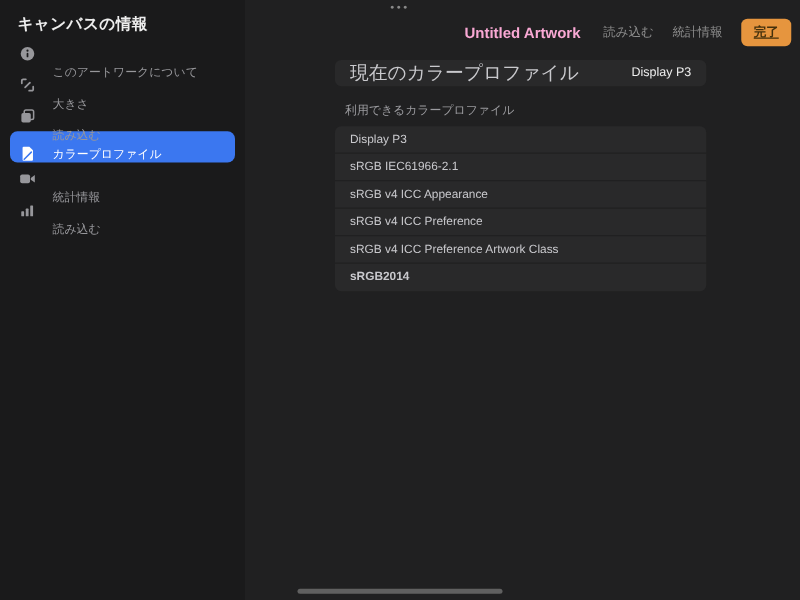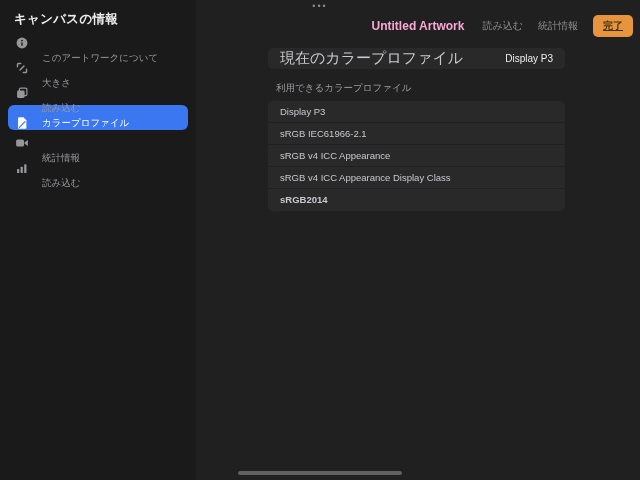--- a/index.html
+++ b/index.html
@@ -151,19 +151,20 @@
     <span class="row-label">現在のカラープロファイル</span>
     <span class="row-value">Display P3</span>
   </div>
 
   <div class="section-header">利用できるカラープロファイル</div>
 
   <div class="profile-list">
     <div class="profile-row">Display P3</div>
     <div class="profile-row">sRGB IEC61966-2.1</div>
     <div class="profile-row">sRGB v4 ICC Appearance</div>
-    <div class="profile-row">sRGB v4 ICC Appearance Display Class</div>
+    <div class="profile-row">sRGB v4 ICC Preference</div>
+    <div class="profile-row">sRGB v4 ICC Preference Artwork Class</div>
     <div class="profile-row">sRGB2014</div>
   </div>
 
   <div class="home-indicator"></div>
 
 </div>
 
 </body></html>

